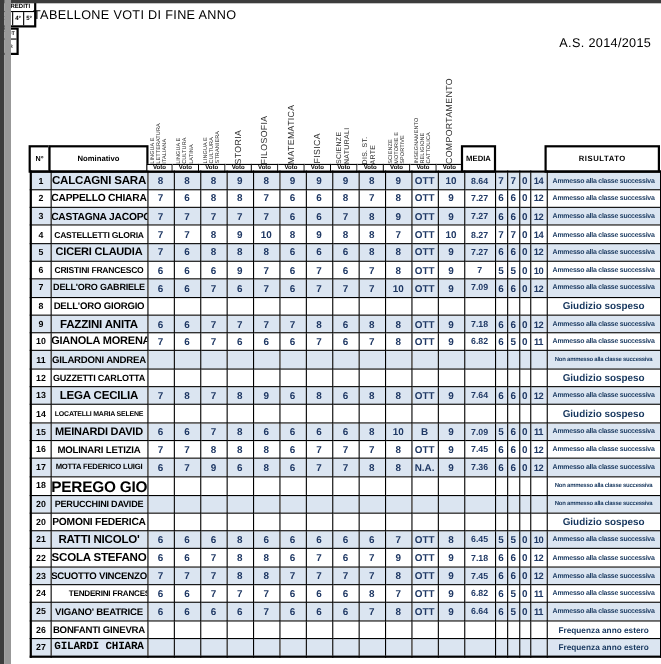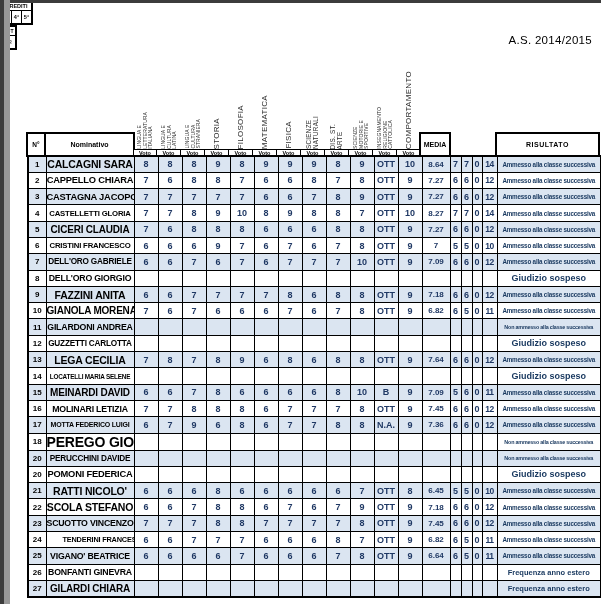--- a/index.html
+++ b/index.html
@@ -78,20 +78,21 @@
   td.c-res.res-frequenza { font-size:7.5px; letter-spacing:0;margin-left:42px; }
 </style>
 </head>
 <body>
 
 <div class="screen">
   <div class="edge-top"></div>
   <div class="edge-left-dark"></div>
   <div class="edge-left-light"></div>
 
+  <div class="doc-title">TABELLONE VOTI DI FINE ANNO</div>
   <div class="doc-year">A.S. 2014/2015</div>
 
   <div class="rot-zone">
       <div class="rot-cell">
         <div class="rot-text lines3">
           <span>LINGUA E</span>
           <span>LETTERATURA</span>
           <span>ITALIANA</span>
         </div>
       </div>
@@ -789,21 +790,21 @@
           <td class="c-vote"></td>
           <td class="c-media"></td>
           <td class="c-credit"></td>
           <td class="c-credit"></td>
           <td class="c-credit"></td>
           <td class="c-tot"></td>
           <td class="c-res res-frequenza">Frequenza anno estero</td>
         </tr>
         <tr class="shade">
           <td class="c-num">27</td>
-          <td class="c-name" style="font-size: 10px;">GILARDI CHIARA</td>
+          <td class="c-name" style="font-size: 10px; font-family: Liberation Mono, monospace;">GILARDI CHIARA</td>
           <td class="c-vote"></td>
           <td class="c-vote"></td>
           <td class="c-vote"></td>
           <td class="c-vote"></td>
           <td class="c-vote"></td>
           <td class="c-vote"></td>
           <td class="c-vote"></td>
           <td class="c-vote"></td>
           <td class="c-vote"></td>
           <td class="c-vote"></td>

